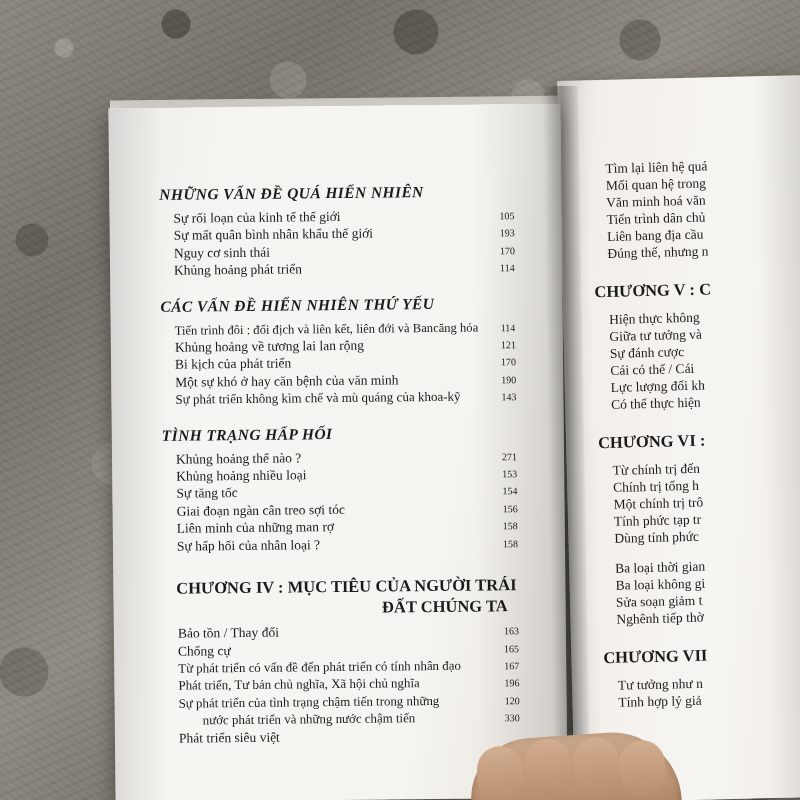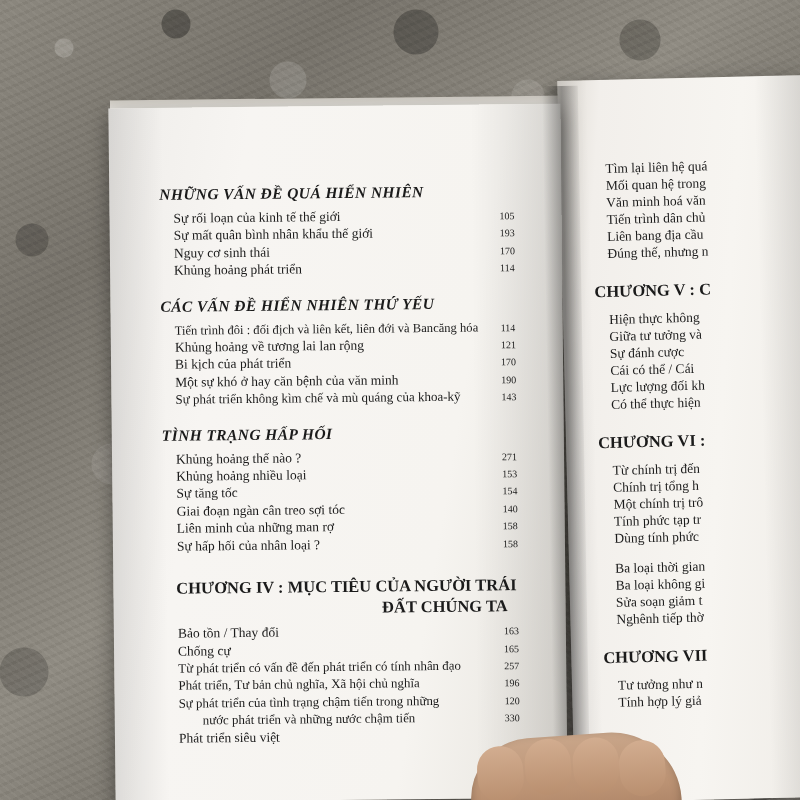--- a/index.html
+++ b/index.html
@@ -221,21 +221,21 @@
         <div class="row">
           <span class="t">Khủng hoảng nhiều loại</span>
           <span class="p">153</span>
         </div>
         <div class="row">
           <span class="t">Sự tăng tốc</span>
           <span class="p">154</span>
         </div>
         <div class="row">
           <span class="t">Giai đoạn ngàn cân treo sợi tóc</span>
-          <span class="p">140</span>
+          <span class="p">156</span>
         </div>
         <div class="row">
           <span class="t">Liên minh của những man rợ</span>
           <span class="p">158</span>
         </div>
         <div class="row">
           <span class="t">Sự hấp hối của nhân loại ?</span>
           <span class="p">158</span>
         </div>
       </div>
@@ -248,21 +248,21 @@
         <div class="row">
           <span class="t">Bảo tồn / Thay đổi</span>
           <span class="p">163</span>
         </div>
         <div class="row">
           <span class="t">Chống cự</span>
           <span class="p">165</span>
         </div>
         <div class="row">
           <span class="t" style="font-size:12.9px">Từ phát triển có vấn đề đến phát triển có tính nhân đạo</span>
-          <span class="p">257</span>
+          <span class="p">167</span>
         </div>
         <div class="row">
           <span class="t" style="font-size:12.9px">Phát triển, Tư bản chủ nghĩa, Xã hội chủ nghĩa</span>
           <span class="p">196</span>
         </div>
         <div class="row">
           <span class="t" style="font-size:12.9px">Sự phát triển của tình trạng chậm tiến trong những</span>
           <span class="p">120</span>
         </div>
         <div class="row">

